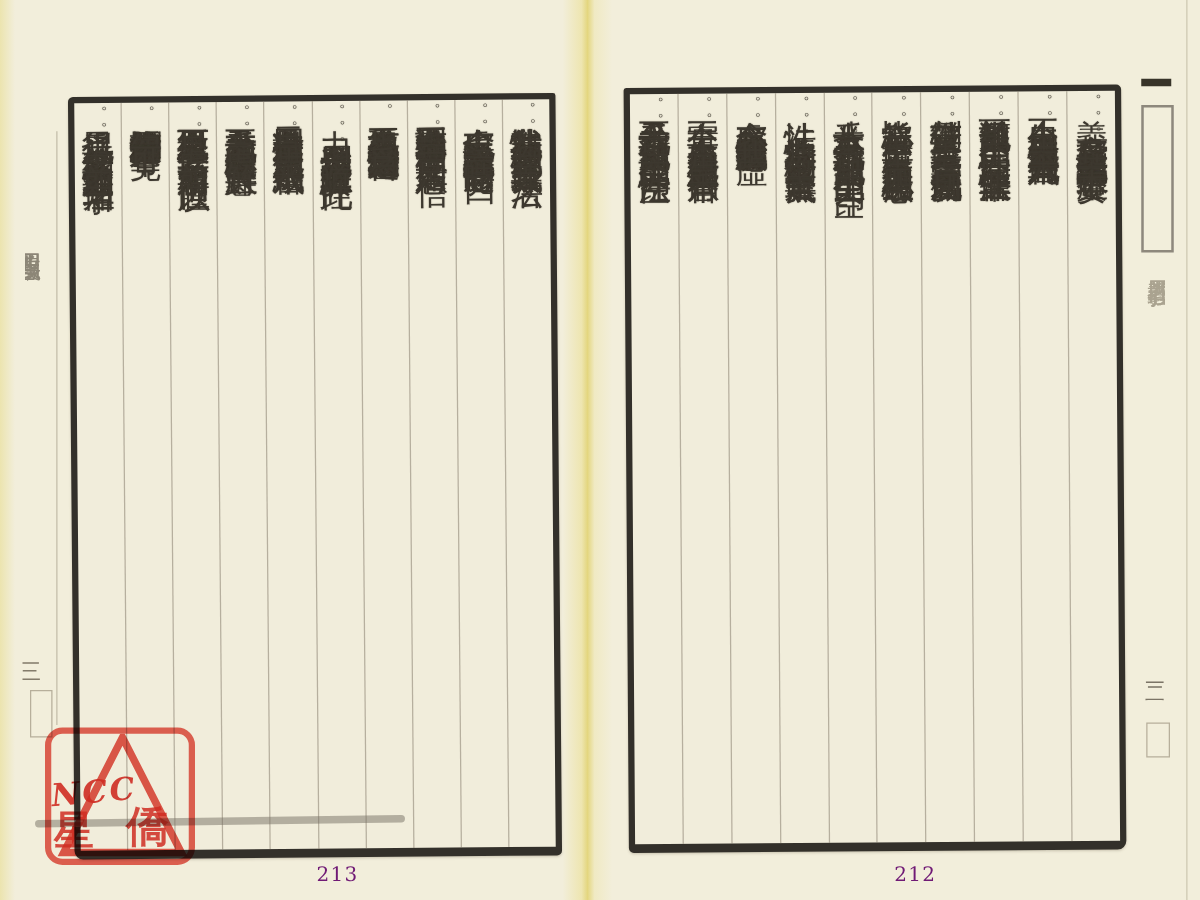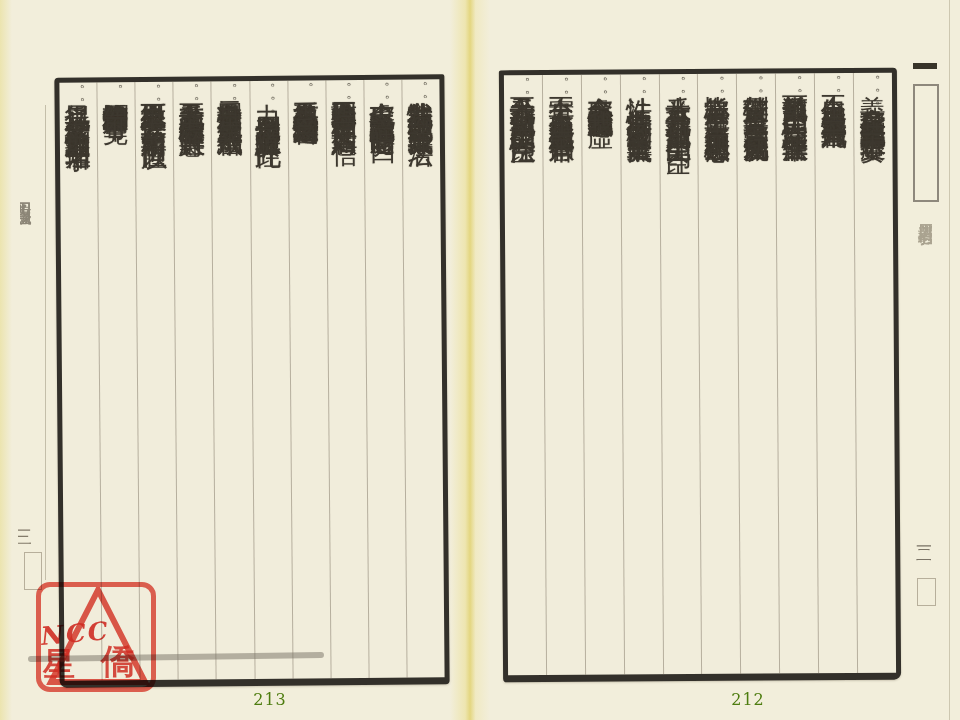--- a/index.html
+++ b/index.html
@@ -70,24 +70,24 @@
     border:2px solid rgba(87,82,74,.65);}
   #right-margin-title{left:915px;top:208px;width:17px;height:140px;}
   #right-margin-title .vtext{left:0;font-size:21px;line-height:26px;color:#99917e;opacity:.8;}
   #right-folio{left:916px;top:538px;width:15px;height:44px;}
   #right-folio .vtext{left:-1px;font-size:16px;line-height:19px;color:#7b7466;}
   #right-margin-box2{position:absolute;left:917px;top:578px;width:17px;height:26px;
     border:1px solid rgba(168,159,139,.8);}
   
   .page-num{
     position:absolute;width:60px;text-align:center;
-    font-size:16px;letter-spacing:1px;color:#4d7c0f;
+    font-size:16px;letter-spacing:1px;color:#701a75;
   }
   #page-num-left{left:240px;top:690px;}
-  #page-num-right{left:718px;top:690px;}
+  #page-num-right{left:689px;top:690px;text-align:right;}
   
   #streak{
     position:absolute;left:28px;top:654px;width:296px;height:6px;
     background:rgba(118,112,100,.5);transform:rotate(-0.8deg);
     border-radius:3px;z-index:2;
   }
   
   #stamp{
     position:absolute;left:36px;top:582px;width:120px;height:110px;
     border:5px solid rgba(225,62,50,.8);border-radius:14px;

